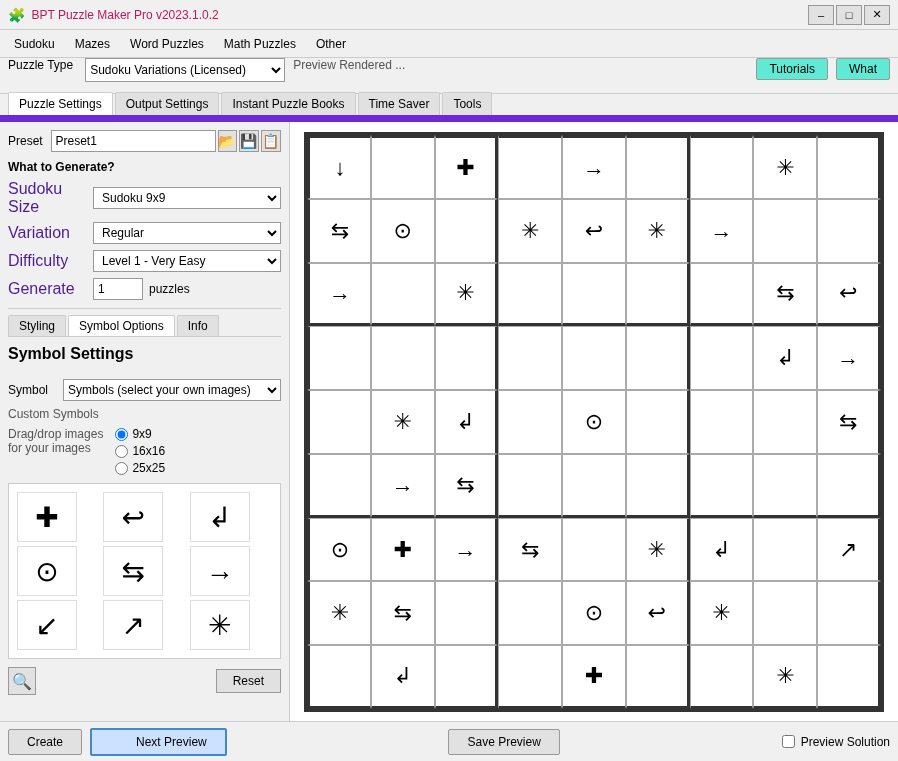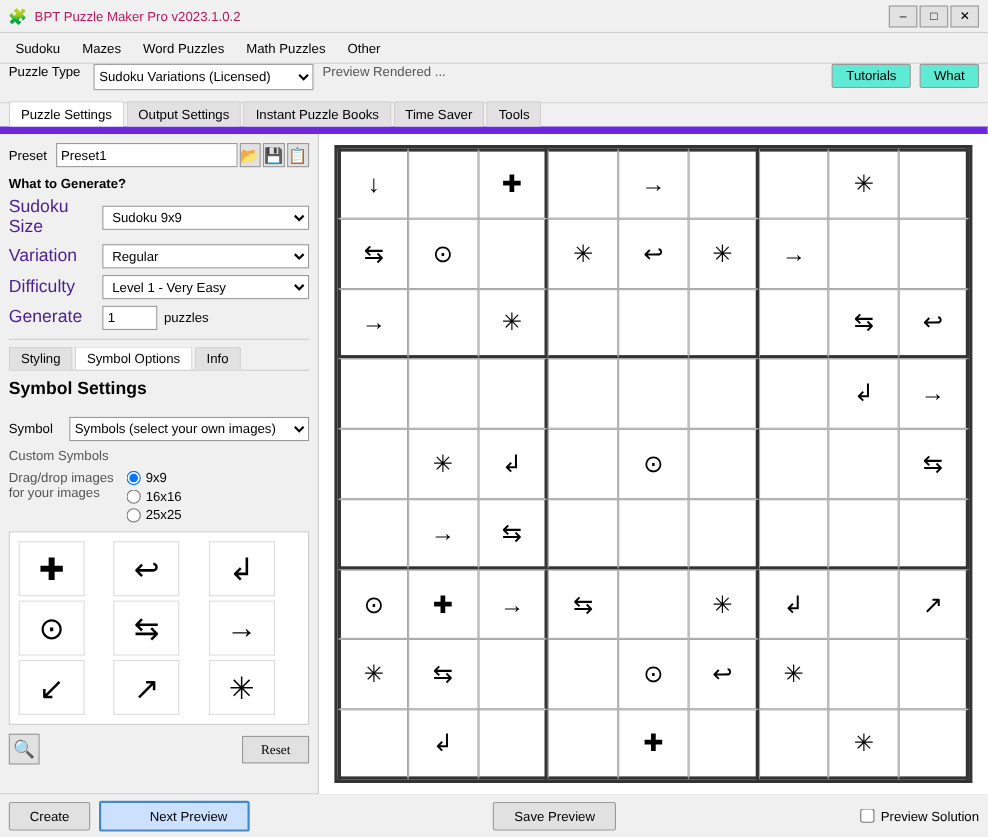--- a/index.html
+++ b/index.html
@@ -67,21 +67,21 @@
     .radio-group { display: flex; flex-direction: column; gap: 3px; margin-left: 8px; }
     .radio-row { display: flex; align-items: center; gap: 4px; font-size: 12px; }
     
     
     .symbol-grid { display: grid; grid-template-columns: repeat(3, 1fr); gap: 4px; margin: 8px 0; border: 1px solid #ccc; padding: 8px; background: white; }
     .symbol-cell { width: 60px; height: 50px; display: flex; align-items: center; justify-content: center; font-size: 28px; border: 1px solid #ddd; cursor: pointer; }
     
     
     .left-panel-bottom { display: flex; align-items: center; margin-top: 8px; gap: 8px; }
     .search-icon-btn { width: 28px; height: 28px; border: 1px solid #999; background: #e1e1e1; cursor: pointer; display: flex; align-items: center; justify-content: center; font-size: 16px; }
-    .reset-btn { padding: 4px 16px; border: 1px solid #999; background: #e1e1e1; cursor: pointer; font-size: 12px; font-family: Liberation Serif, serif; }
+    .reset-btn { padding: 4px 16px; border: 1px solid #999; background: #e1e1e1; cursor: pointer; font-size: 12px; }
     
     
     .right-panel { flex: 1; background: white; padding: 10px; overflow: auto; }
     
     .puzzle-grid { display: grid; grid-template-columns: repeat(9, 1fr); border: 3px solid #333; width: 100%; max-width: 580px; margin: 0 auto; }
     .puzzle-cell { border: 1px solid #aaa; aspect-ratio: 1; display: flex; align-items: center; justify-content: center; font-size: 26px; }
     
     
     .bottom-bar { height: 40px; background: #f0f0f0; border-top: 1px solid #ccc; display: flex; align-items: center; padding: 0 8px; gap: 8px; }
     .bottom-btn { padding: 5px 18px; border: 1px solid #999; background: #e1e1e1; cursor: pointer; font-size: 12px; border-radius: 2px; }

